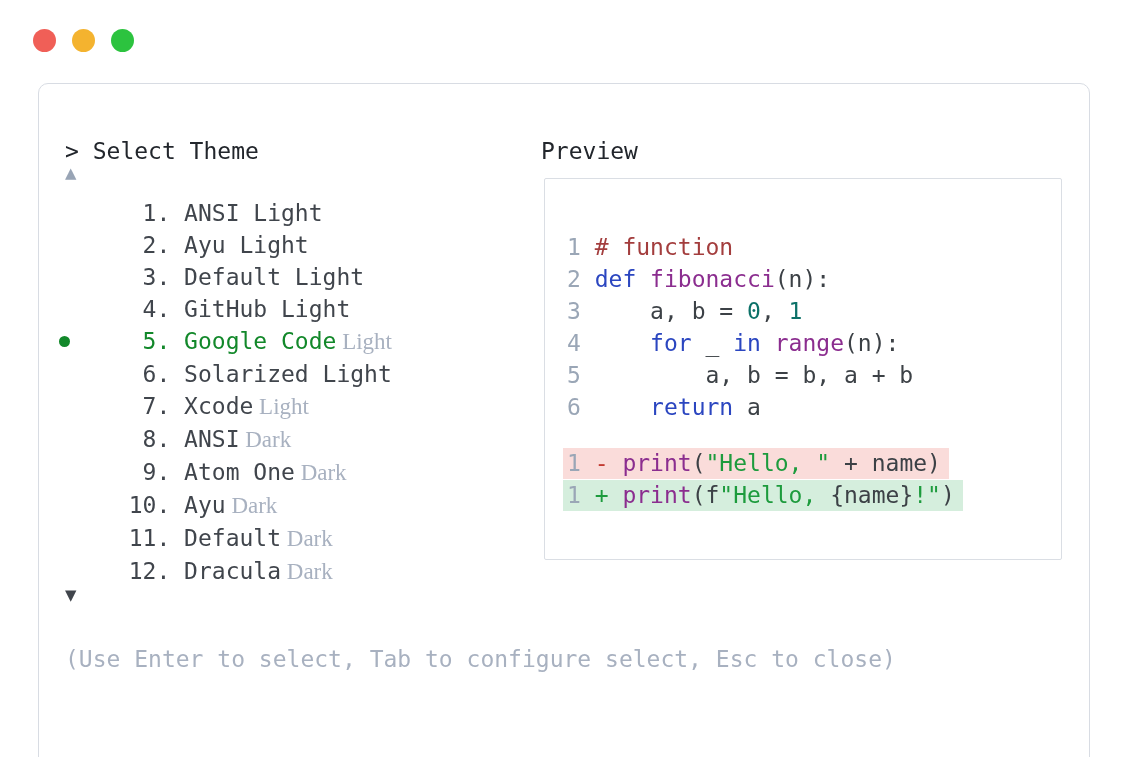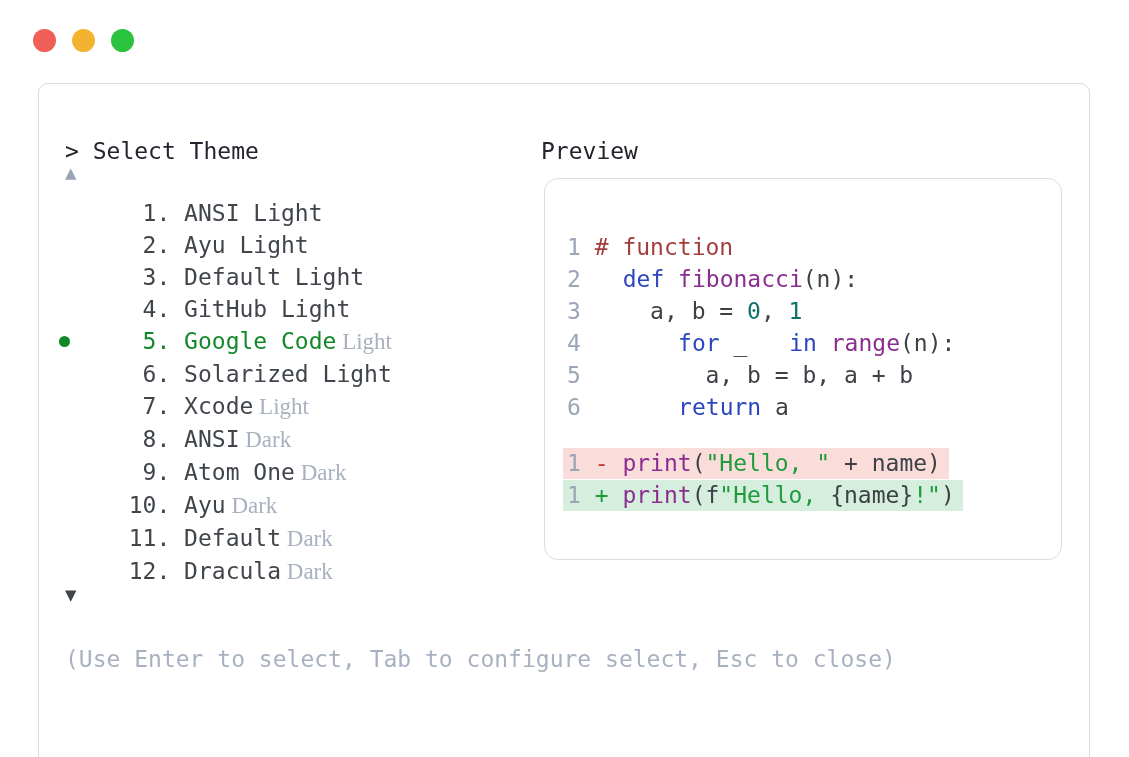--- a/index.html
+++ b/index.html
@@ -39,32 +39,32 @@
     background:var(--selected-green);
   }
   .theme-row.selected .t-num,.theme-row.selected .t-name{color:var(--selected-green);}
   .t-muted{color:var(--text-muted);font-family:Liberation Serif, serif;}
 
   .footer-hint{position:absolute;left:26px;top:559px;color:var(--text-muted);}
 
   .preview-label{position:absolute;left:502px;top:51px;color:var(--text-prompt);}
   .preview-box{
     position:absolute;left:505px;top:94px;width:518px;height:382px;
-    border:1.5px solid var(--box-border);border-radius:14px;background:#fff;box-sizing:border-box;
+    border:1.5px solid var(--box-border);border-radius:2px;background:#fff;box-sizing:border-box;
   }
   .code-lines{position:absolute;left:22px;top:52px;}
   .code-line{color:var(--code-plain);}
   .linenum{color:var(--line-number);}
   .diff-lines{position:absolute;left:18px;top:268px;}
   .diff-line{display:inline-block;line-height:31px;padding:0 8px 0 4px;color:var(--code-plain);}
   .diff-line.removed{background:var(--diff-removed-bg);}
   .diff-line.added{background:var(--diff-added-bg);}
 
   .tok-comment{color:var(--code-comment);}
-  .tok-kw{color:var(--code-keyword);margin-left:28px;}
+  .tok-kw{color:var(--code-keyword);}
   .tok-fn{color:var(--code-function);}
   .tok-plain{color:var(--code-plain);}
   .tok-num{color:var(--code-number);}
   .tok-str{color:var(--code-string);}
   .tok-minus{color:var(--diff-minus);}
   .tok-plus{color:var(--diff-plus);}
 </style>
 </head>
 <body>
 

